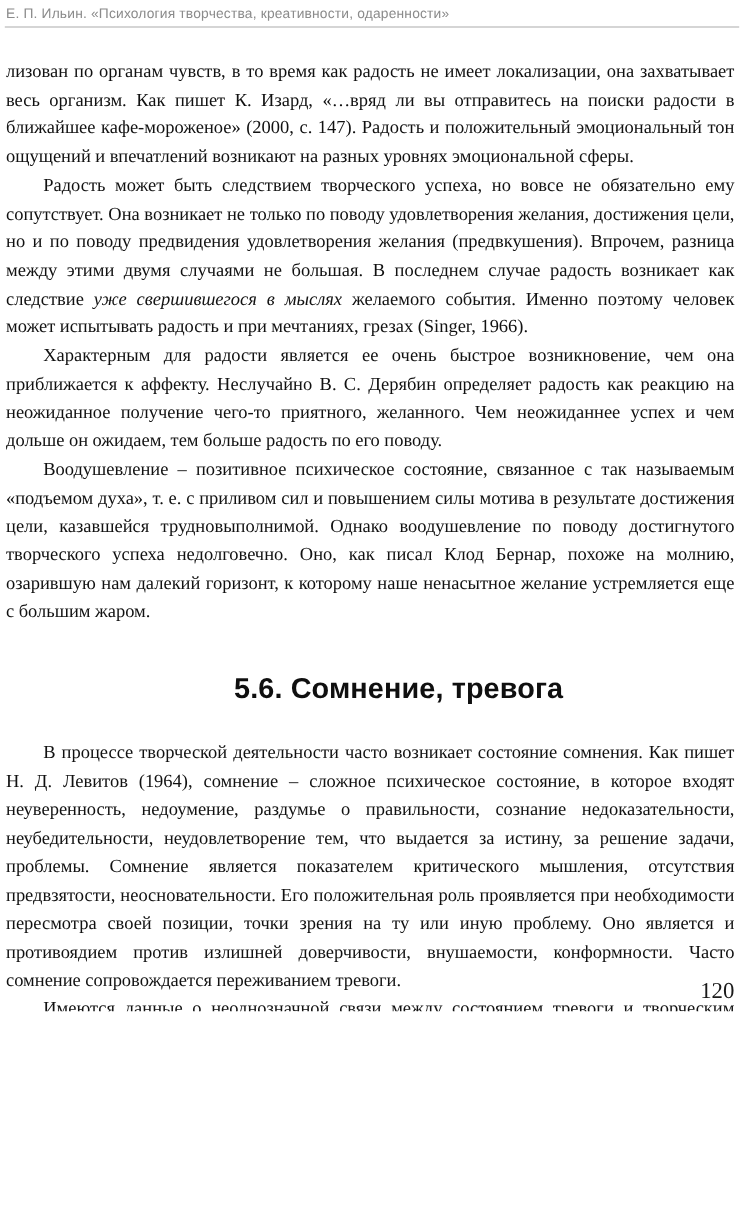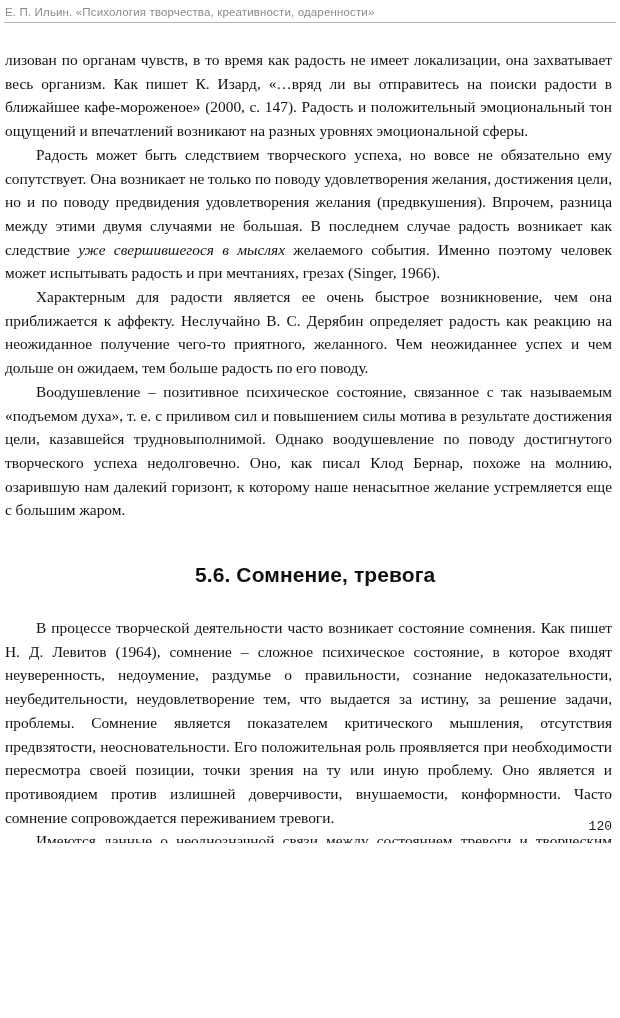--- a/index.html
+++ b/index.html
@@ -63,38 +63,38 @@
   }
 
   i.it { font-style: italic; }
   b.bd { font-weight: normal; }
 
   
   h2.section-title {
     margin: 0;
     padding: 0;
     font-family: "Liberation Sans", "DejaVu Sans", sans-serif;
-    font-size: 21px;
+    font-size: 24px;
     font-weight: bold;
     line-height: 24px;
     color: #0f0f0f;
     letter-spacing: 0.1px;
     padding-left: 190px;
   }
 
   .gap-before-title { height: 41px; }
   .gap-after-title  { height: 29px; }
 
   
   .folio {
     position: absolute;
     bottom: 8px;
     right: 8px;
-    font-family: Liberation Mono, monospace;
-    font-size: 13px;
+    font-family: Liberation Serif, serif;
+    font-size: 19px;
     line-height: 16px;
     color: #1a1a1a;
   }
 </style>
 </head>
 <body>
 
 <div class="page">
 
   <div class="running-head">Е. П. Ильин. «Психология творчества, креативности, одаренности»</div>

